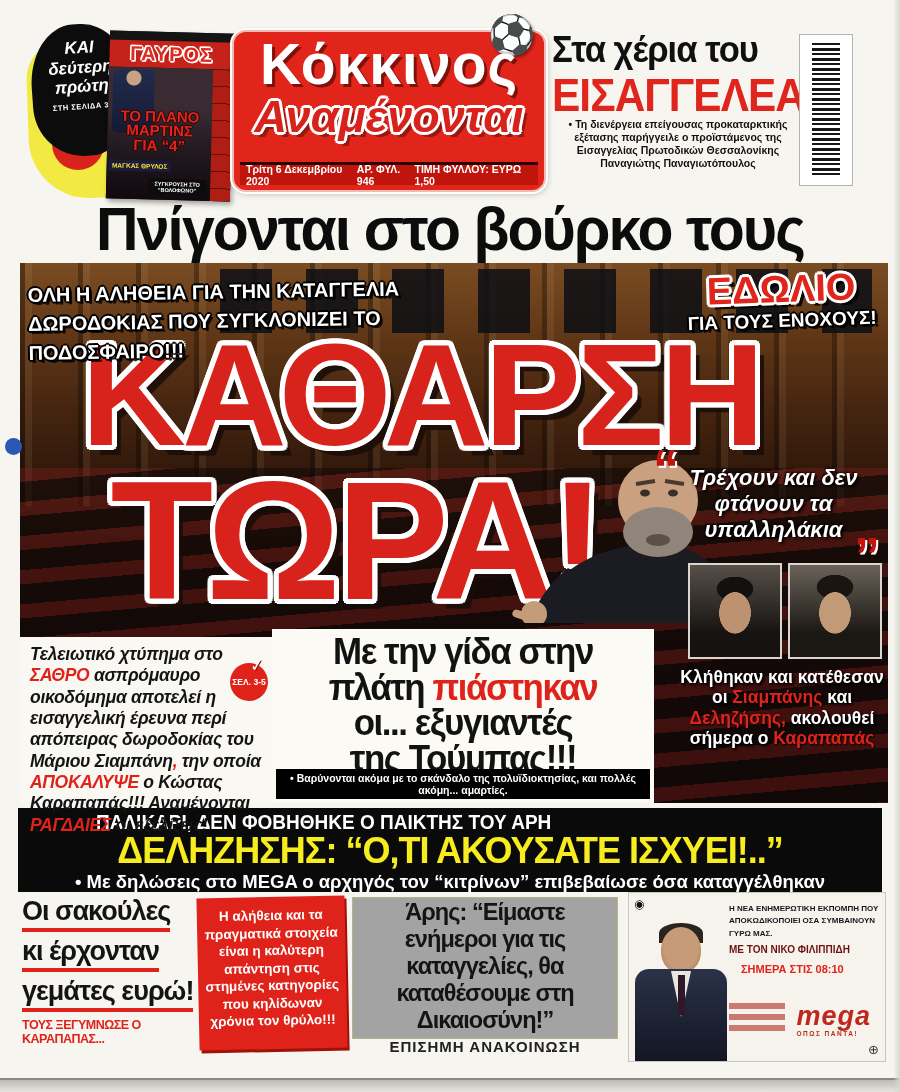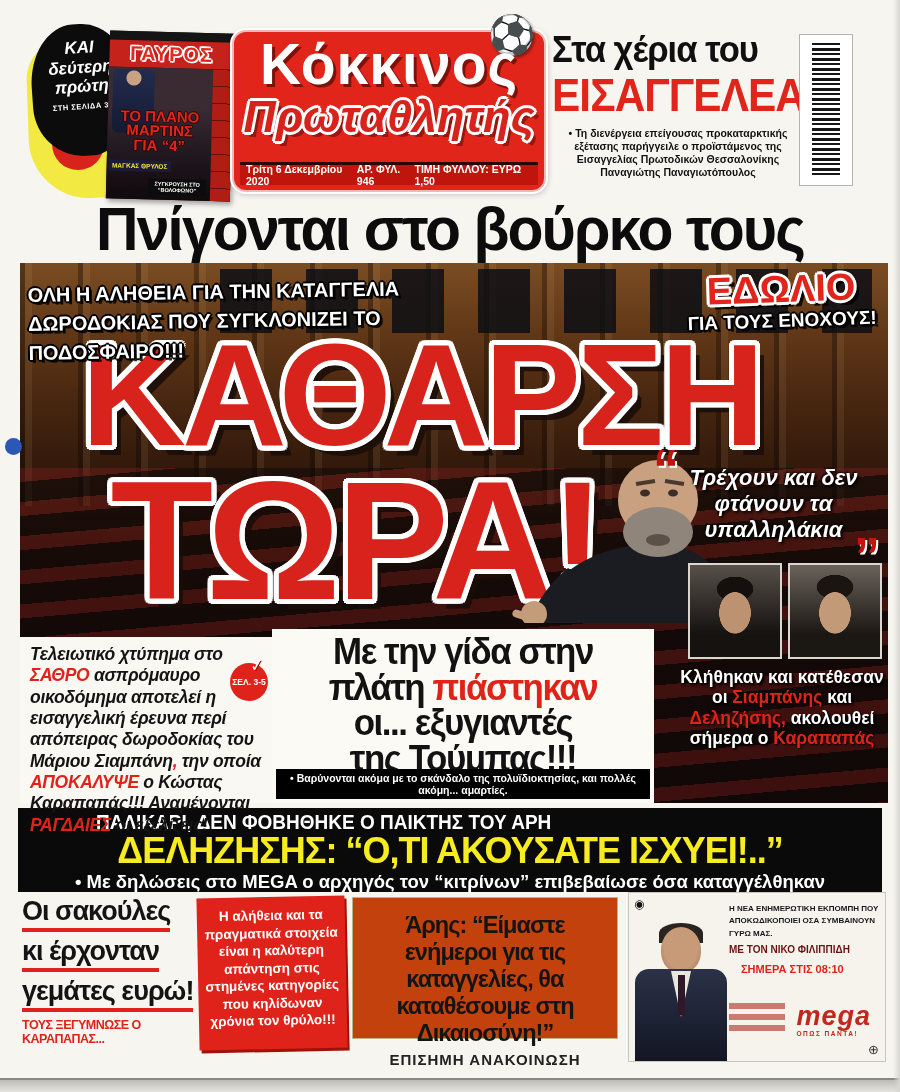--- a/index.html
+++ b/index.html
@@ -55,21 +55,21 @@
   .logo-ball{position:absolute;right:8px;top:-16px;font-size:38px;line-height:1;
       text-shadow:0 0 0 #000, 2px 2px 3px rgba(0,0,0,.4);}
   .logo-date{position:absolute;left:6px;right:6px;bottom:5px;height:20px;background:#bf150c;
       border-top:3px solid #2a0502;display:flex;justify-content:space-between;align-items:center;
       padding:0 6px;color:#fff;font-size:10.5px;font-weight:700;}
   .tr-head{left:552px;top:32px;width:250px;}
   .tr-kicker{font-size:36px;font-weight:900;color:#101010;letter-spacing:-1px;line-height:1;
       transform:scaleX(.96);transform-origin:left;}
   .tr-title{font-size:47px;font-weight:900;color:#e0251c;letter-spacing:-1px;line-height:1;margin-top:3px;
       transform:scaleX(.9);transform-origin:left;}
-  .tr-bullet{margin-top:9px;font-size:10.5px;font-weight:700;color:#111;line-height:1.25;text-align:center;width:252px;}
+  .tr-bullet{font-size:10.5px;font-weight:700;color:#111;line-height:1.25;text-align:center;width:252px;}
   .barcode-box{left:799px;top:34px;width:54px;height:152px;background:#fff;border:1px solid #b5b3ae;
       box-sizing:border-box;padding:8px 12px;}
   .bars{width:100%;height:100%;background:repeating-linear-gradient(180deg,#161616 0 2px,#fff 2px 5px,#161616 5px 8px,#fff 8px 10px);}
   
   .main-head{left:14px;top:198px;width:872px;text-align:center;font-size:62px;font-weight:900;color:#0c0c0c;
       line-height:1;letter-spacing:-2px;transform:scaleX(.95);transform-origin:center;}
   
   .photo{left:20px;top:263px;width:868px;height:540px;
       background:linear-gradient(180deg,#7a4c22 0%,#5f3616 14%,#472610 26%,#2f170a 40%,#1d0d06 55%,#160a07 72%,#120806 100%);}
   .photo::before{content:"";position:absolute;left:0;right:0;top:0;height:45%;
@@ -129,22 +129,22 @@
   .banner-s{text-align:center;font-size:18.5px;font-weight:900;color:#fff;margin-top:1px;}
   
   .bl{left:22px;top:898px;width:174px;}
   .bl-line{margin-bottom:6px;}
   .bl-line span{display:inline-block;font-size:27px;font-weight:900;color:#141414;letter-spacing:-1px;
       line-height:1;border-bottom:4px solid #e0231a;padding-bottom:3px;}
   .bl-sub{margin-top:3px;font-size:12.5px;font-weight:900;color:#e0231a;letter-spacing:-.5px;}
   .redbox{left:198px;top:897px;width:148px;height:152px;background:#e0231a;transform:rotate(-1.2deg);
       color:#fff;font-weight:900;font-size:13.5px;line-height:1.3;text-align:center;
       box-sizing:border-box;padding:10px 7px;box-shadow:2px 3px 0 #a01208;}
-  .ybox{left:352px;top:897px;width:266px;height:142px;background:#c2410c;border:1px solid #b9b48a;
-      box-sizing:border-box;text-align:center;padding-top:14px;}
+  .ybox{left:352px;top:897px;width:266px;height:142px;background:#a3a3a3;border:1px solid #b9b48a;
+      box-sizing:border-box;text-align:center;padding-top:1px;}
   .ybox-t{font-size:24.5px;font-weight:900;color:#141414;line-height:1.1;letter-spacing:-1px;transform:scaleX(.96);}
   .ybox-s{font-size:15px;font-weight:900;color:#222;letter-spacing:1px;margin-top:4px;}
   .mega{left:628px;top:892px;width:258px;height:170px;background:#f5f3ec;border:1px solid #c9c6bd;box-sizing:border-box;}
   .mega-circ{position:absolute;left:5px;top:4px;font-size:12px;color:#111;}
   .mega-man{position:absolute;left:6px;bottom:0;width:92px;height:136px;}
   .mm-hair{position:absolute;left:24px;top:-2px;width:44px;height:20px;background:#2a2420;border-radius:50% 50% 0 0;}
   .mm-head{position:absolute;left:26px;top:2px;width:40px;height:46px;border-radius:50% 50% 46% 46%;
       background:radial-gradient(ellipse at 50% 40%,#c79b77 0 60%,#b4886a 78%);}
   .mm-body{position:absolute;left:0;bottom:0;width:92px;height:92px;border-radius:14px 14px 0 0;
       background:linear-gradient(180deg,#2b3147,#121624);}
@@ -195,21 +195,21 @@
         </div>
         <div class="mini-strip1">ΜΑΓΚΑΣ ΘΡΥΛΟΣ</div>
         <div class="mini-strip2">ΣΥΓΚΡΟΥΣΗ ΣΤΟ “ΒΟΛΟΦΩΝΟ”</div>
       </div>
     </div>
   </div>
 
   <div class="abs logo-box">
     <div class="logo-ball">⚽</div>
     <div class="logo-l1">Κόκκινος</div>
-    <div class="logo-l2">Πρωταθλητής</div>
+    <div class="logo-l2">Αναμένονται</div>
     <div class="logo-date">
       <span>Τρίτη 6 Δεκεμβρίου 2020</span>
       <span>ΑΡ. ΦΥΛ. 946</span>
       <span>ΤΙΜΗ ΦΥΛΛΟΥ: ΕΥΡΩ 1,50</span>
     </div>
   </div>
 
   <div class="abs tr-head">
     <div class="tr-kicker">Στα χέρια του</div>
     <div class="tr-title">ΕΙΣΑΓΓΕΛΕΑ</div>

